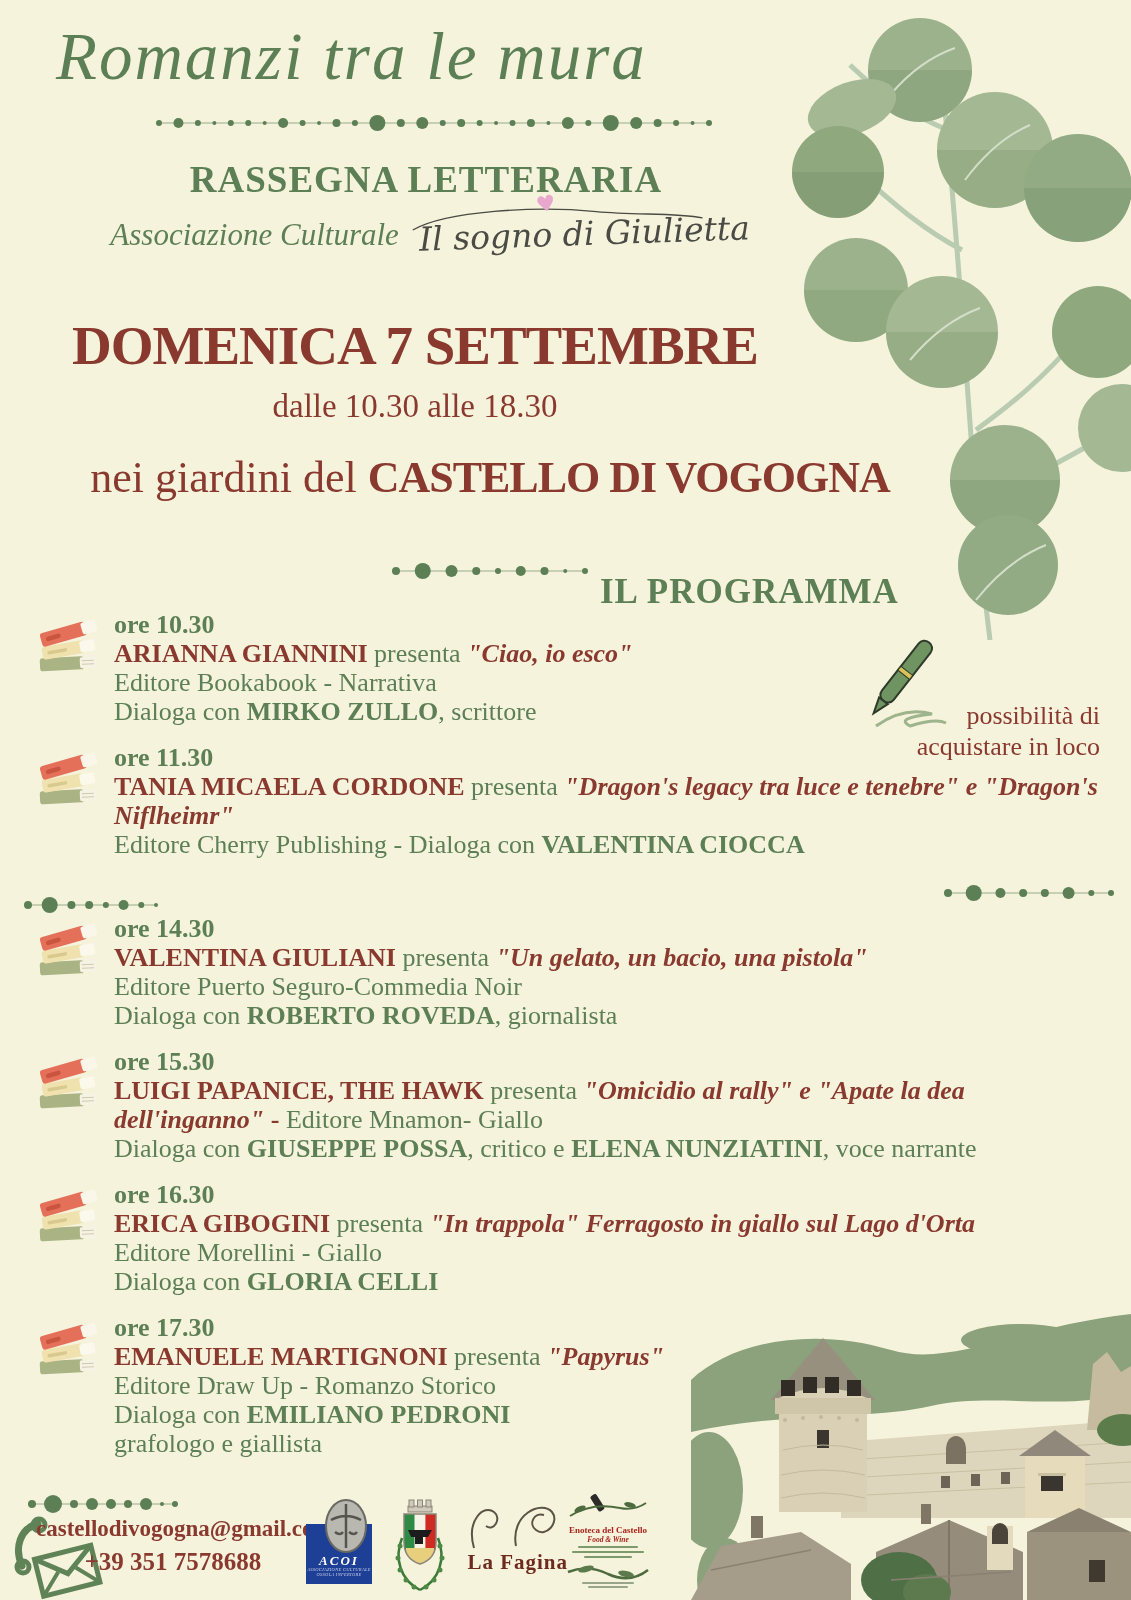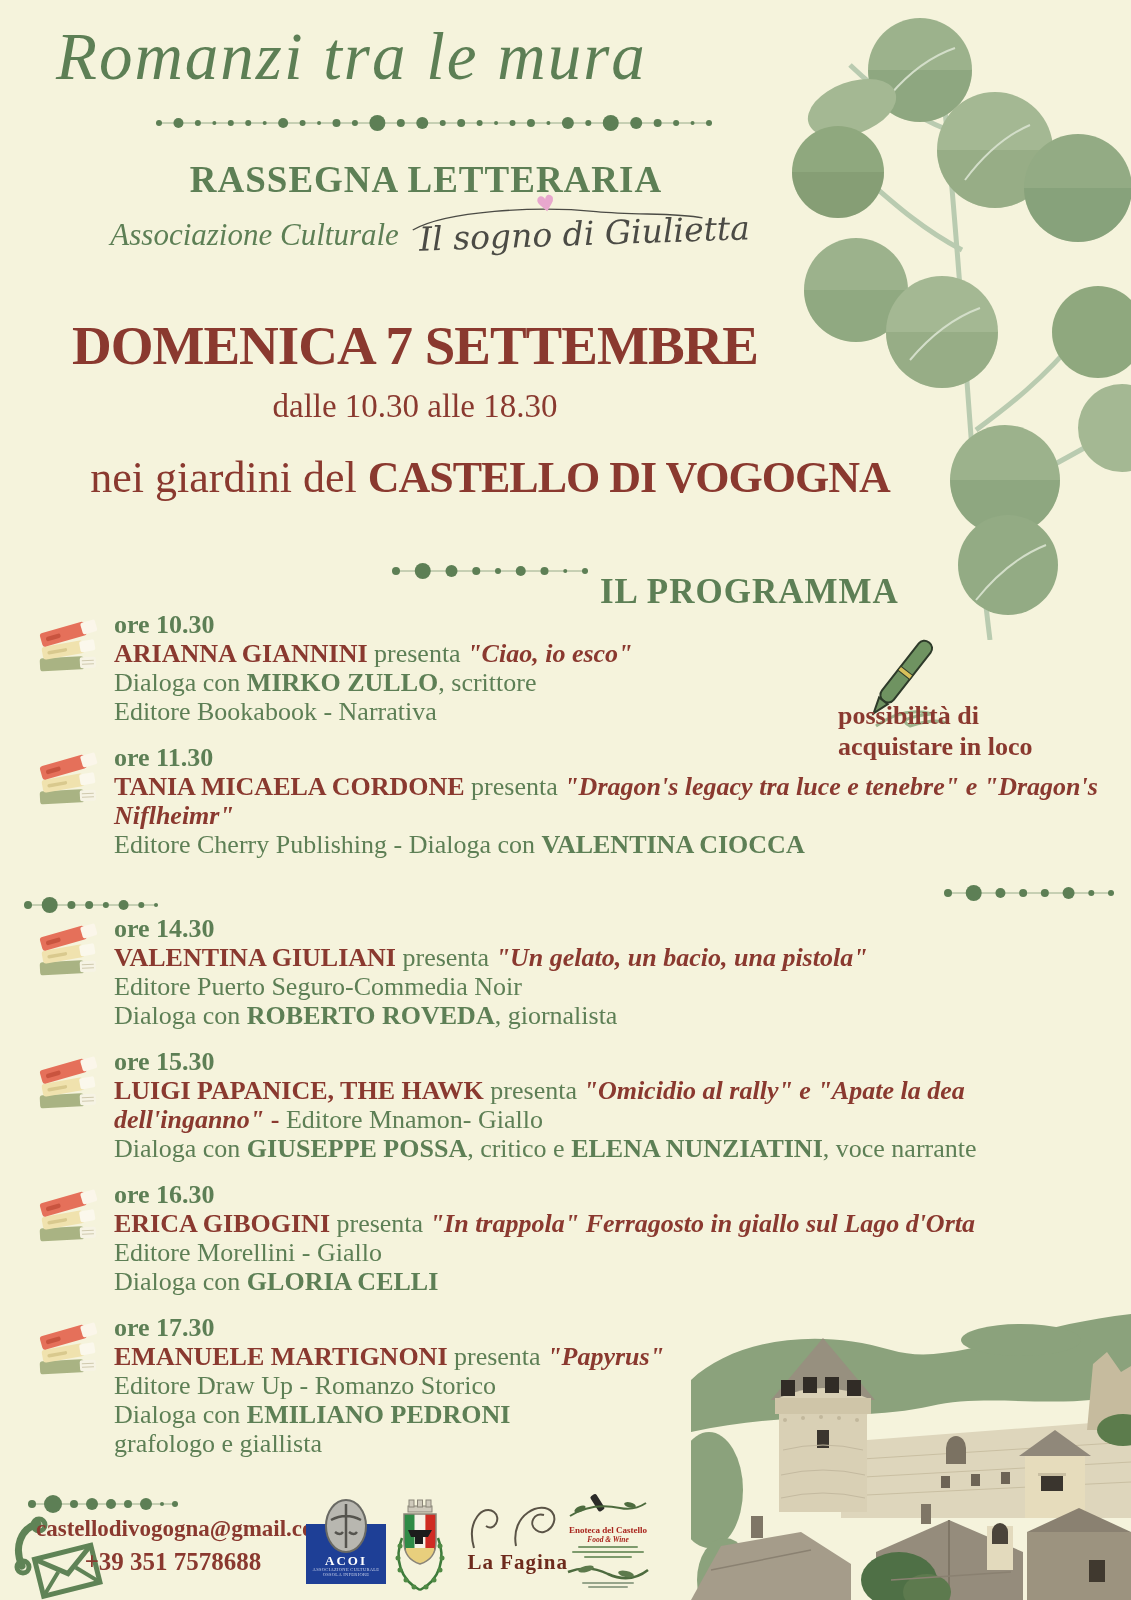--- a/index.html
+++ b/index.html
@@ -35,29 +35,29 @@
   .prog-text{font-size:26px;line-height:29px;}
   .ptime{color:var(--green);font-weight:bold;}
   .seg-green{color:var(--green);}
   .seg-green-bold{color:var(--green);font-weight:bold;}
   .seg-red-bold{color:var(--red);font-weight:bold;}
   .seg-red-title{color:var(--red);font-weight:bold;font-style:italic;}
   .prog-gap{height:38px;}
   .dots-mid-left{left:24px;top:893px;}
   .dots-mid-right{left:944px;top:880px;}
   
-  .side-note{left:838px;top:700px;width:262px;font-size:26px;line-height:31px;font-weight:bold;color:var(--red);}
+  .side-note{left:838px;top:700px;width:262px;text-align:right;font-size:26px;line-height:31px;font-weight:normal;color:var(--red);}
   .pen{left:848px;top:638px;}
   
   .dots-bottom{left:28px;top:1490px;}
   .contact{left:36px;top:1516px;width:274px;text-align:center;color:var(--red);font-weight:bold;}
   .contact .email{font-size:23px;}
   .contact .phone{font-size:25px;margin-top:6px;}
   .contact-icon{left:8px;top:1512px;}
-  .acoi{left:306px;top:1524px;width:80px;height:60px;background:#1e3f96;text-align:center;}
+  .acoi{left:306px;top:1524px;width:66px;height:60px;background:#1e3f96;text-align:center;font-style:italic;}
   .acoi .mask{position:absolute;left:17px;top:-26px;}
   .acoi .acoi-name{margin-top:30px;color:#fff;font-size:13px;font-weight:bold;letter-spacing:2px;line-height:13px;}
   .acoi .acoi-cap{color:#cdd4ea;font-size:4.5px;line-height:5px;letter-spacing:.3px;}
   .crest{left:394px;top:1496px;}
   .lafagina{left:448px;top:1498px;width:120px;text-align:right;}
   .lafagina-text{font-size:21px;font-weight:bold;color:#6e2a1c;margin-top:-6px;letter-spacing:1px;}
   .enoteca{left:556px;top:1492px;width:104px;text-align:center;}
   .enoteca .en1{font-size:9px;font-weight:bold;color:#a8241c;line-height:9px;}
   .enoteca .en2{font-size:7.5px;font-weight:bold;font-style:italic;color:#a8241c;line-height:9px;}
   .castle{left:691px;top:1280px;}
@@ -184,22 +184,22 @@
     </g>
     <g transform="rotate(-16 28 18)">
       <rect x="4" y="12" width="46" height="14" rx="3" fill="#e5705a"></rect>
       <rect x="46" y="13" width="15" height="12" rx="2" fill="#fbf6ea"></rect>
       <rect x="9" y="17" width="15" height="4.5" rx="2" fill="#c9543f"></rect>
     </g>
   </svg>
         <div class="prog-text">
           <div class="ptime">ore 10.30</div>
           <div><span class="seg-red-bold">ARIANNA GIANNINI </span><span class="seg-green">presenta </span><span class="seg-red-title">"Ciao, io esco"</span></div>
+          <div><span class="seg-green">Editore Bookabook - Narrativa</span></div>
           <div><span class="seg-green">Dialoga con </span><span class="seg-green-bold">MIRKO ZULLO</span><span class="seg-green">, scrittore</span></div>
-          <div><span class="seg-green">Editore Bookabook - Narrativa</span></div>
         </div>
       </div>
       <div class="prog-item">
         <svg width="64" height="60" viewBox="0 0 64 60">
     <g transform="rotate(-3 32 50)">
       <rect x="4" y="42" width="44" height="13" rx="3" fill="#a9b383"></rect>
       <rect x="44" y="43" width="16" height="11" rx="2" fill="#f6f3e4"></rect>
       <line x1="46" y1="46.5" x2="58" y2="46.5" stroke="#cfc9ae" stroke-width="1"></line>
       <line x1="46" y1="50" x2="58" y2="50" stroke="#cfc9ae" stroke-width="1"></line>
     </g>

